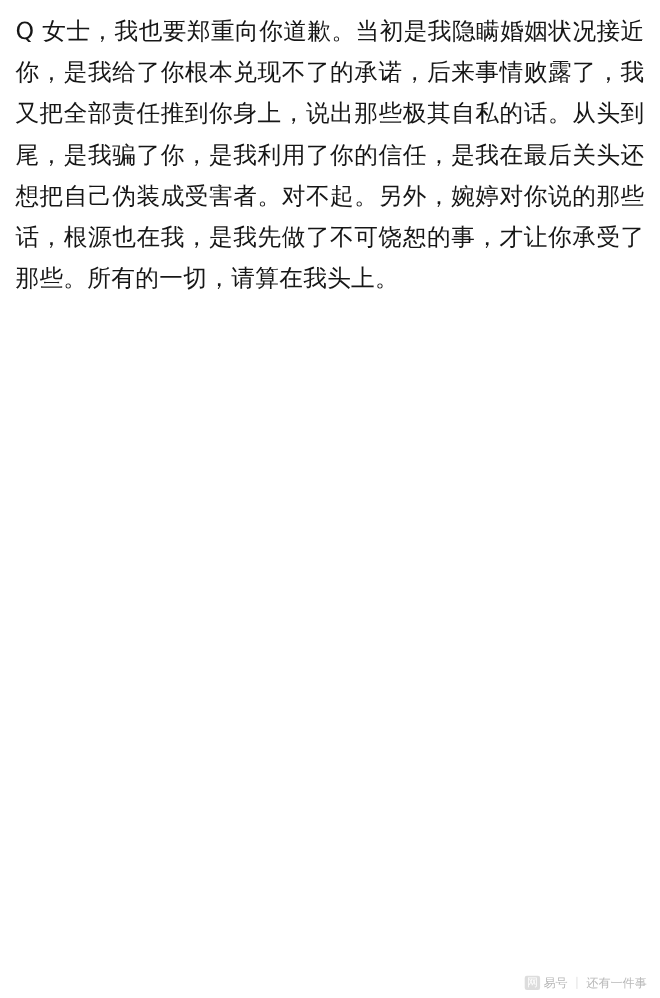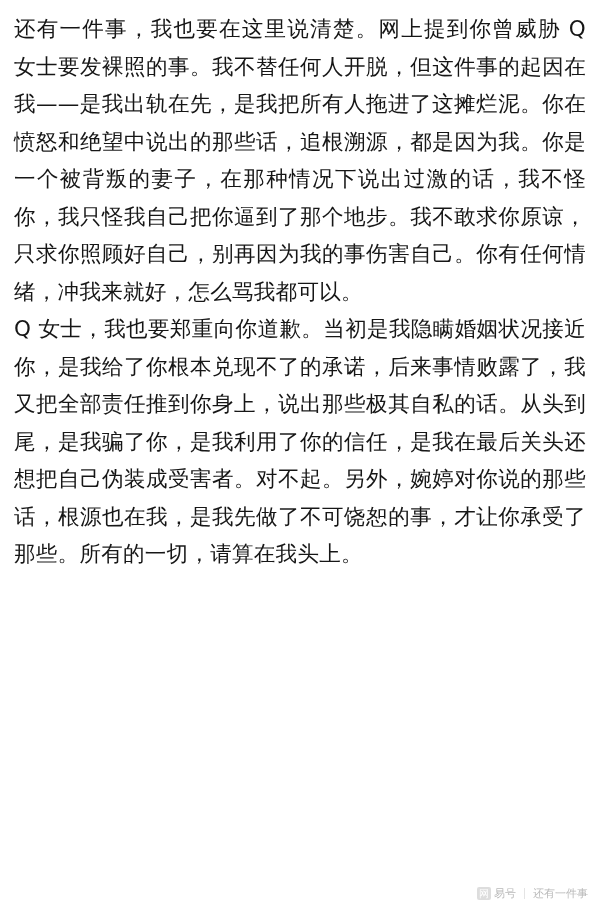--- a/index.html
+++ b/index.html
@@ -67,21 +67,20 @@
     width: 1px;
     height: 11px;
     background: #d5d5d5;
   }
 </style>
 </head>
 <body>
 
 <div class="page">
   <div class="doc">
-    <p class="para">还有一件事，我也要在这里说清楚。网上提到你曾威胁 Q 女士要发裸照的事。我不替任何人开脱，但这件事的起因在我——是我出轨在先，是我把所有人拖进了这摊烂泥。你在愤怒和绝望中说出的那些话，追根溯源，都是因为我。你是一个被背叛的妻子，在那种情况下说出过激的话，我不怪你，我只怪我自己把你逼到了那个地步。我不敢求你原谅，只求你照顾好自己，别再因为我的事伤害自己。你有任何情绪，冲我来就好，怎么骂我都可以。</p>
     <p class="para">Q 女士，我也要郑重向你道歉。当初是我隐瞒婚姻状况接近你，是我给了你根本兑现不了的承诺，后来事情败露了，我又把全部责任推到你身上，说出那些极其自私的话。从头到尾，是我骗了你，是我利用了你的信任，是我在最后关头还想把自己伪装成受害者。对不起。另外，婉婷对你说的那些话，根源也在我，是我先做了不可饶恕的事，才让你承受了那些。所有的一切，请算在我头上。</p>
   </div>
 
   <div class="watermark">
     <span class="wm-item">
       <span class="wm-badge">网</span>
       <span>易号</span>
     </span>
     <span class="wm-sep"></span>
     <span class="wm-item">

